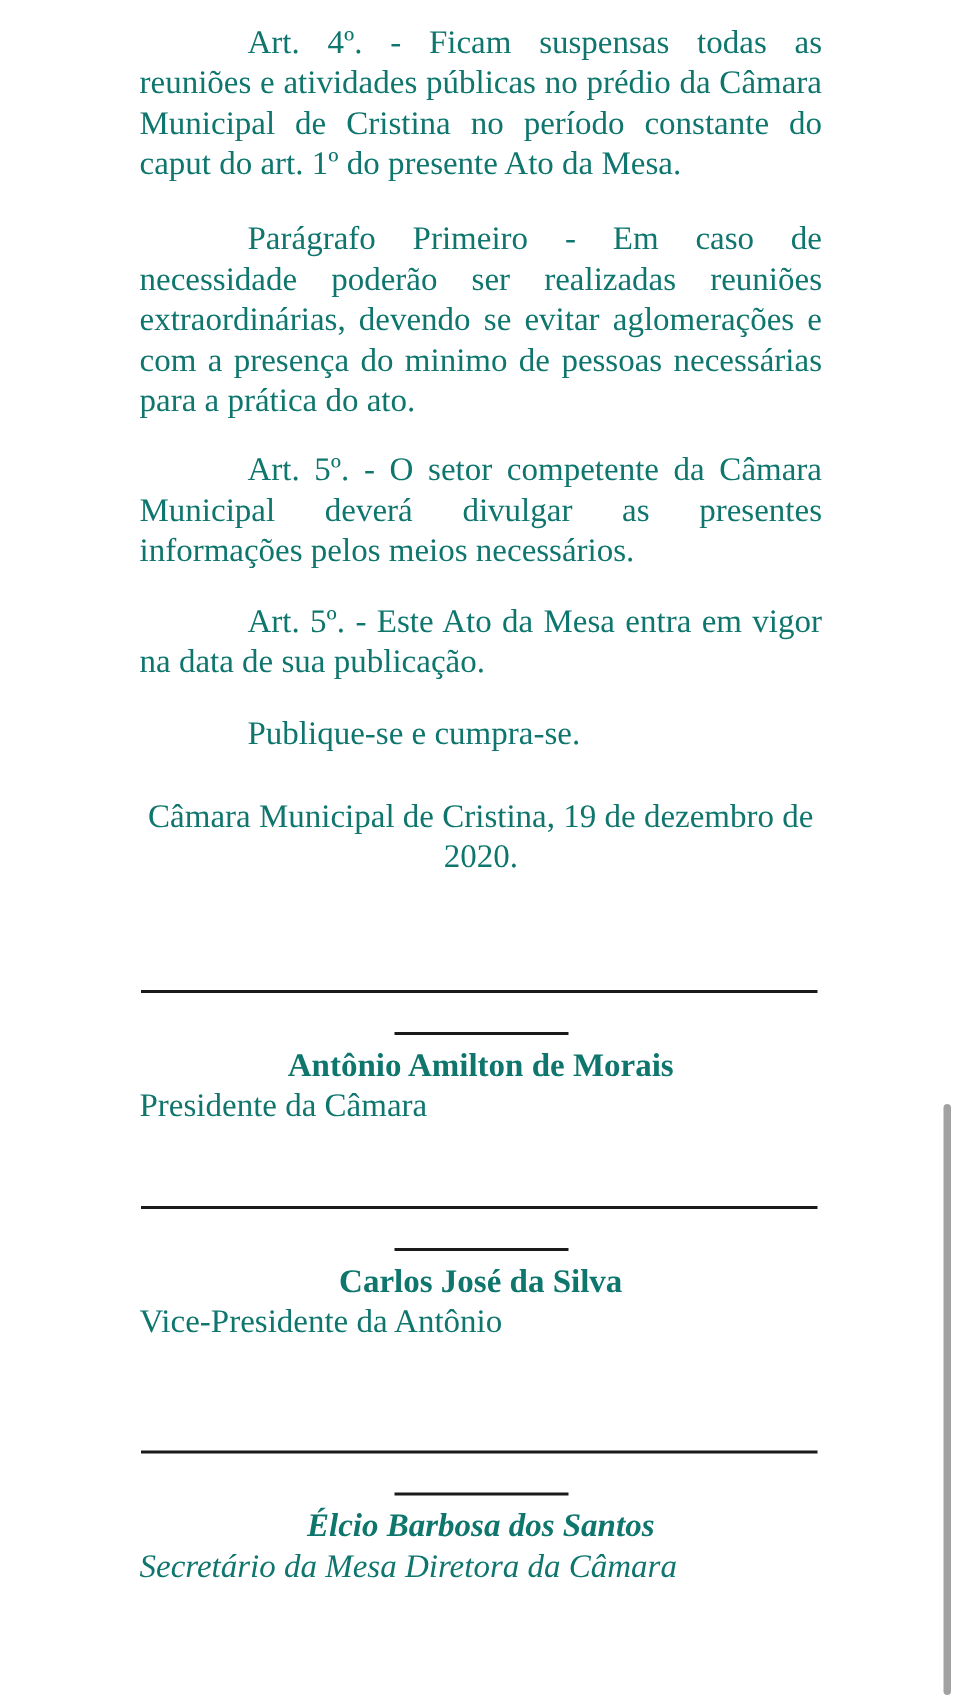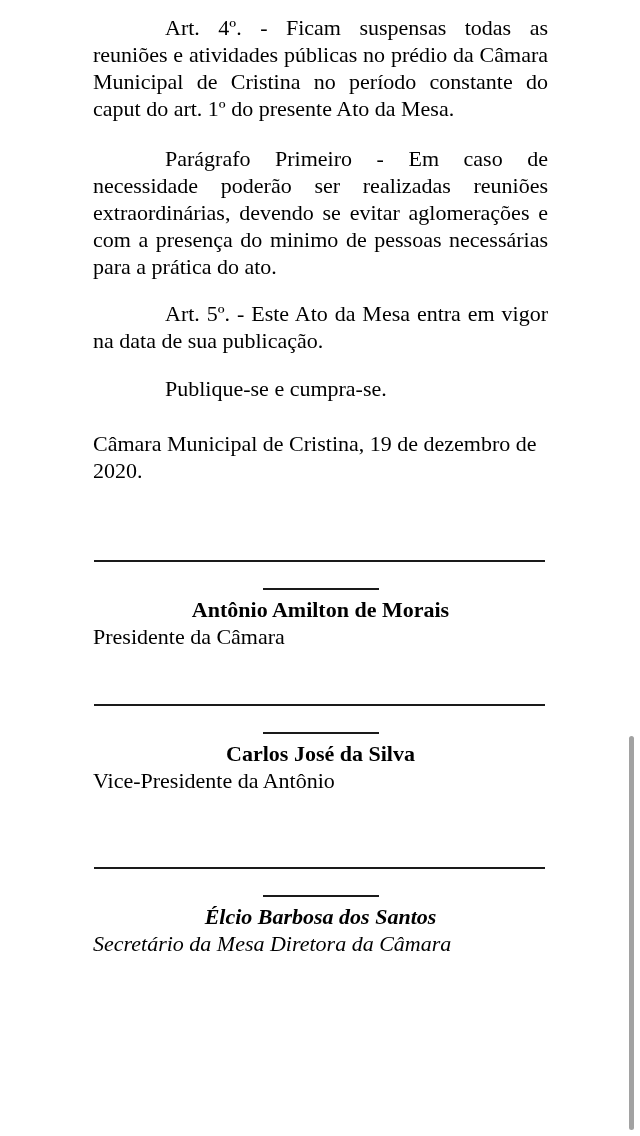--- a/index.html
+++ b/index.html
@@ -15,26 +15,26 @@
     font-family: "Liberation Serif", serif;
   }
   .page {
     position: absolute;
     left: 93px;
     top: 0;
     width: 455px;
     padding-top: 14px;
     font-size: 22px;
     line-height: 27px;
-    color: #000000;
+    color: #0f766e;
   }
   .page p { margin: 0; }
   .indent  { text-indent: 72px; }
   .justify { text-align: justify; }
-  .center  { }
+  .center  { text-align: center; }
   .mt23 { margin-top: 23px !important; }
   .mt19 { margin-top: 19px !important; }
   .mt20 { margin-top: 20px !important; }
   .mt21 { margin-top: 21px !important; }
   .mt28 { margin-top: 28px !important; }
 
   .sig-block { width: 455px; }
   .sig-block.first  { margin-top: 76px; }
   .sig-block.second { margin-top: 54px; }
   .sig-block.third  { margin-top: 73px; font-style: italic; }
@@ -72,20 +72,21 @@
 </style>
 </head>
 <body>
 
 <div class="page">
 
   <p class="indent justify">Art. 4º. - Ficam suspensas todas as reuniões e atividades públicas no prédio da Câmara Municipal de Cristina no período constante do caput do art. 1º do presente Ato da Mesa.</p>
 
   <p class="indent justify mt23">Parágrafo Primeiro - Em caso de necessidade poderão ser realizadas reuniões extraordinárias, devendo se evitar aglomerações e com a presença do minimo de pessoas necessárias para a prática do ato.</p>
 
+  <p class="indent justify mt19">Art. 5º. - O setor competente da Câmara Municipal deverá divulgar as presentes informações pelos meios necessários.</p>
 
   <p class="indent justify mt20">Art. 5º. - Este Ato da Mesa entra em vigor na data de sua publicação.</p>
 
   <p class="indent mt21">Publique-se e cumpra-se.</p>
 
   <p class="center mt28">Câmara Municipal de Cristina, 19 de dezembro de 2020.</p>
 
   <div class="sig-block first">
     <div class="sig-line-long"></div>
     <div class="sig-line-short"></div>

